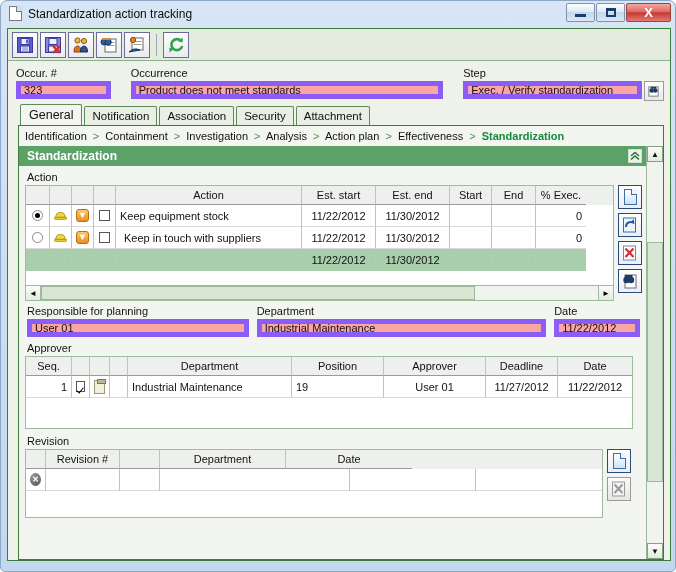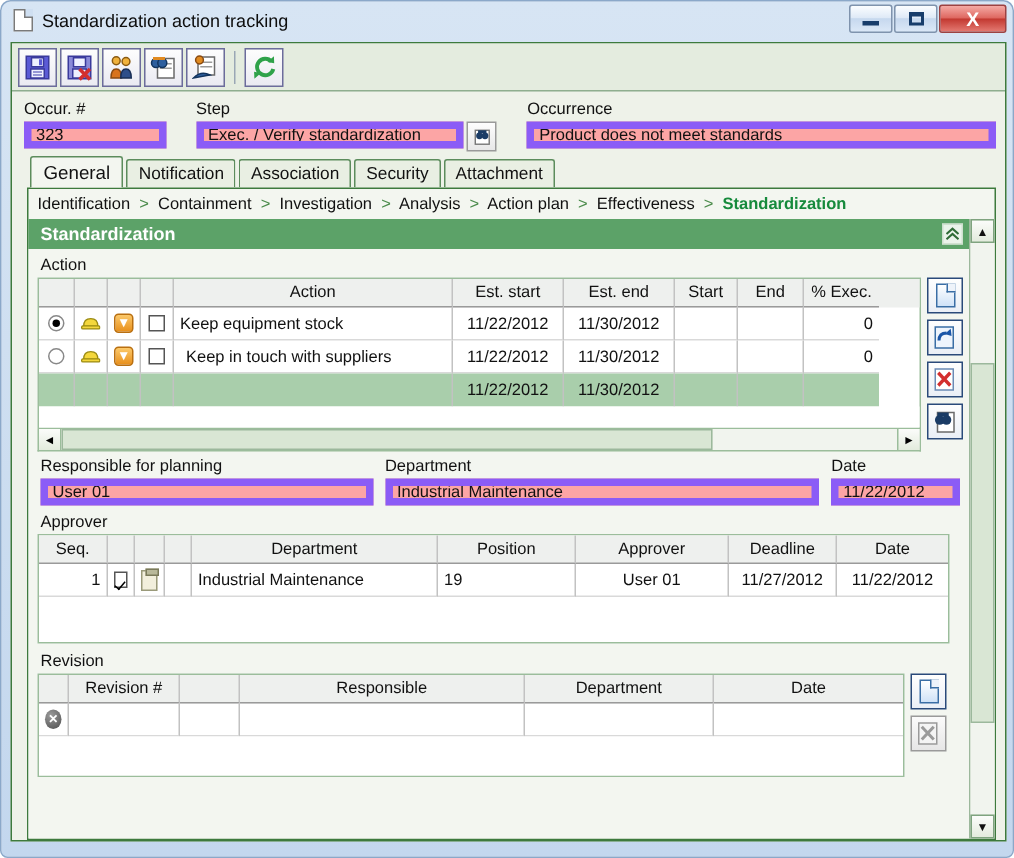--- a/index.html
+++ b/index.html
@@ -373,38 +373,38 @@
           <path d="M15.6 1.5 L15.8 6.2 L11.2 5.4 z" fill="#2fa24a"></path>
           <path d="M2.6 16.5 L2.4 11.8 L7 12.6 z" fill="#2fa24a"></path>
         </svg>
       </div>
     </div>
 
     <div id="fields">
       <div class="fgroup" style="width:100px">
         <span class="flabel">Occur. #</span>
         <div class="finput">323</div>
+      </div>
+      <div class="fgroup" style="width:330px">
+        <span class="flabel">Occurrence</span>
+        <div class="finput">Product does not meet standards</div>
       </div>
       <div class="fgroup" style="width:212px">
         <span class="flabel">Step</span>
         <div style="display:flex;gap:2px;">
           <div class="finput" style="flex:1 1 auto">Exec. / Verify standardization</div>
           <div class="lookupbtn">
             <svg width="13" height="13" viewBox="0 0 14 14">
               <rect x="2" y="2" width="10" height="10" fill="#fff" stroke="#777"></rect>
               <circle cx="5" cy="6" r="2.4" fill="#1b3c66"></circle>
               <circle cx="9" cy="6" r="2.4" fill="#1b3c66"></circle>
               <rect x="4" y="2" width="6" height="2" fill="#1b3c66"></rect>
             </svg>
           </div>
         </div>
-      </div>
-      <div class="fgroup" style="width:330px">
-        <span class="flabel">Occurrence</span>
-        <div class="finput">Product does not meet standards</div>
       </div>
     </div>
 
     <div id="tabs">
       <div class="tab active">General</div>
       <div class="tab">Notification</div>
       <div class="tab">Association</div>
       <div class="tab">Security</div>
       <div class="tab">Attachment</div>
     </div>
@@ -612,21 +612,20 @@
             </div>
 
             <div class="seclabel" style="margin-top:6px">Revision</div>
             <div style="display:flex;">
               <div style="flex:0 0 auto;border-radius:27px;">
                 <div class="grid" style="width:578px">
                   <div class="grow ghead">
                     <div class="gcell" style="width:20px"></div>
                     <div class="gcell" style="width:74px">Revision #</div>
                     <div class="gcell" style="width:40px"></div>
-                    <div class="gcell" style="width:190px">Responsible</div>
                     <div class="gcell" style="width:126px">Department</div>
                     <div class="gcell last" style="width:126px">Date</div>
                   </div>
                   <div class="grow">
                     <div class="gcell ctr" style="width:20px">
                       <span class="delcircle">✕</span>
                     </div>
                     <div class="gcell" style="width:74px"></div>
                     <div class="gcell" style="width:40px"></div>
                     <div class="gcell" style="width:190px"></div>

